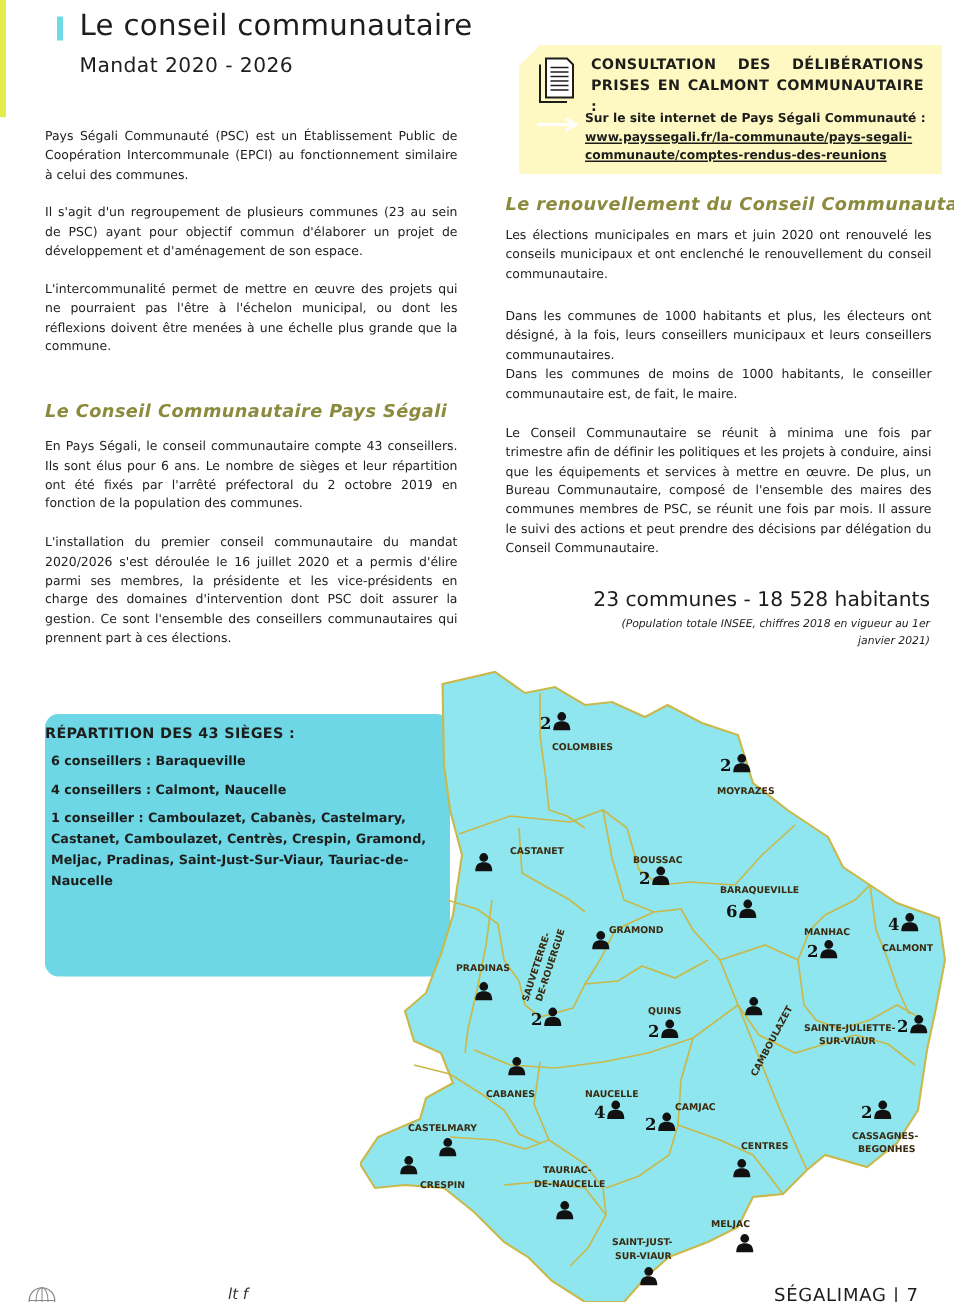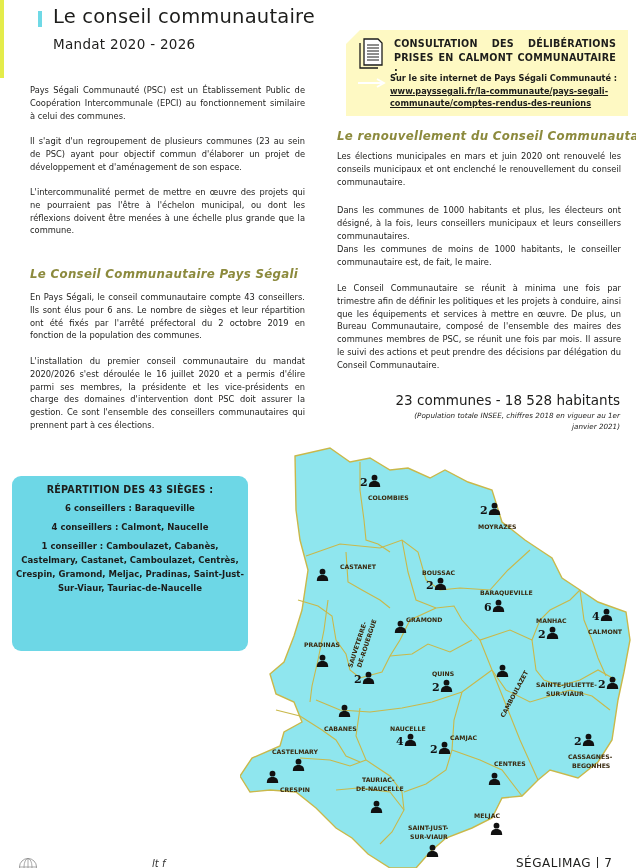--- a/index.html
+++ b/index.html
@@ -20,21 +20,21 @@
   .arrow-icon { position: absolute; left: 12px; top: 48px; width: 28px; height: 10px; }
   .consult-sub { position: absolute; left: 44px; top: 43px; font-size: 8.2px; font-weight: bold; color: #1d1d1b; white-space: nowrap; }
   .consult-link { position: absolute; left: 44px; top: 55px; width: 232px; font-size: 8.2px; font-weight: bold; line-height: 12px; color: #1d1d1b; text-decoration: underline; }
 
   .para { position: absolute; font-size: 8.3px; line-height: 12.8px; color: #1d1d1b; text-align: justify; }
   .section-h { position: absolute; font-size: 11.8px; font-style: italic; color: #8c8a3d; white-space: nowrap; letter-spacing: 0.3px; }
 
   .stats { position: absolute; right: 16px; top: 392px; font-size: 13.5px; color: #1d1d1b; white-space: nowrap; }
   .stats-note { position: absolute; right: 16px; top: 410px; width: 230px; font-size: 7.2px; font-style: italic; line-height: 11px; color: #1d1d1b; text-align: right; }
 
-  .seats-box { position: absolute; left: 12px; top: 476px; width: 236px; height: 175px; background: #6dd7e6; border-radius: 9px; text-align: center; padding-top: 8px; }
+  .seats-box { position: absolute; left: 30px; top: 476px; width: 270px; height: 175px; background: #6dd7e6; border-radius: 9px; padding-top: 8px; }
   .seats-title { font-size: 9.6px; font-weight: bold; margin-bottom: 6px; letter-spacing: 0.2px; }
   .seats-line { font-size: 8.5px; font-weight: bold; line-height: 14px; margin-bottom: 5px; padding: 0 4px; }
 
   .map { position: absolute; left: 240px; top: 440px; width: 396px; height: 428px; }
   .map-lbl { font-family: "DejaVu Sans", sans-serif; font-size: 6.2px; font-weight: bold; fill: #3a2a10; }
   .map-num { font-family: "DejaVu Serif", serif; font-size: 11px; font-weight: bold; fill: #111; }
 
   .footer-globe { position: absolute; left: 18px; top: 857px; width: 20px; height: 20px; }
   .footer-mid { position: absolute; left: 152px; top: 858px; font-size: 10px; color: #333; font-style: italic; }
   .footer-right { position: absolute; left: 516px; top: 856px; font-size: 12px; color: #1d1d1b; white-space: nowrap; letter-spacing: 0.5px; }

